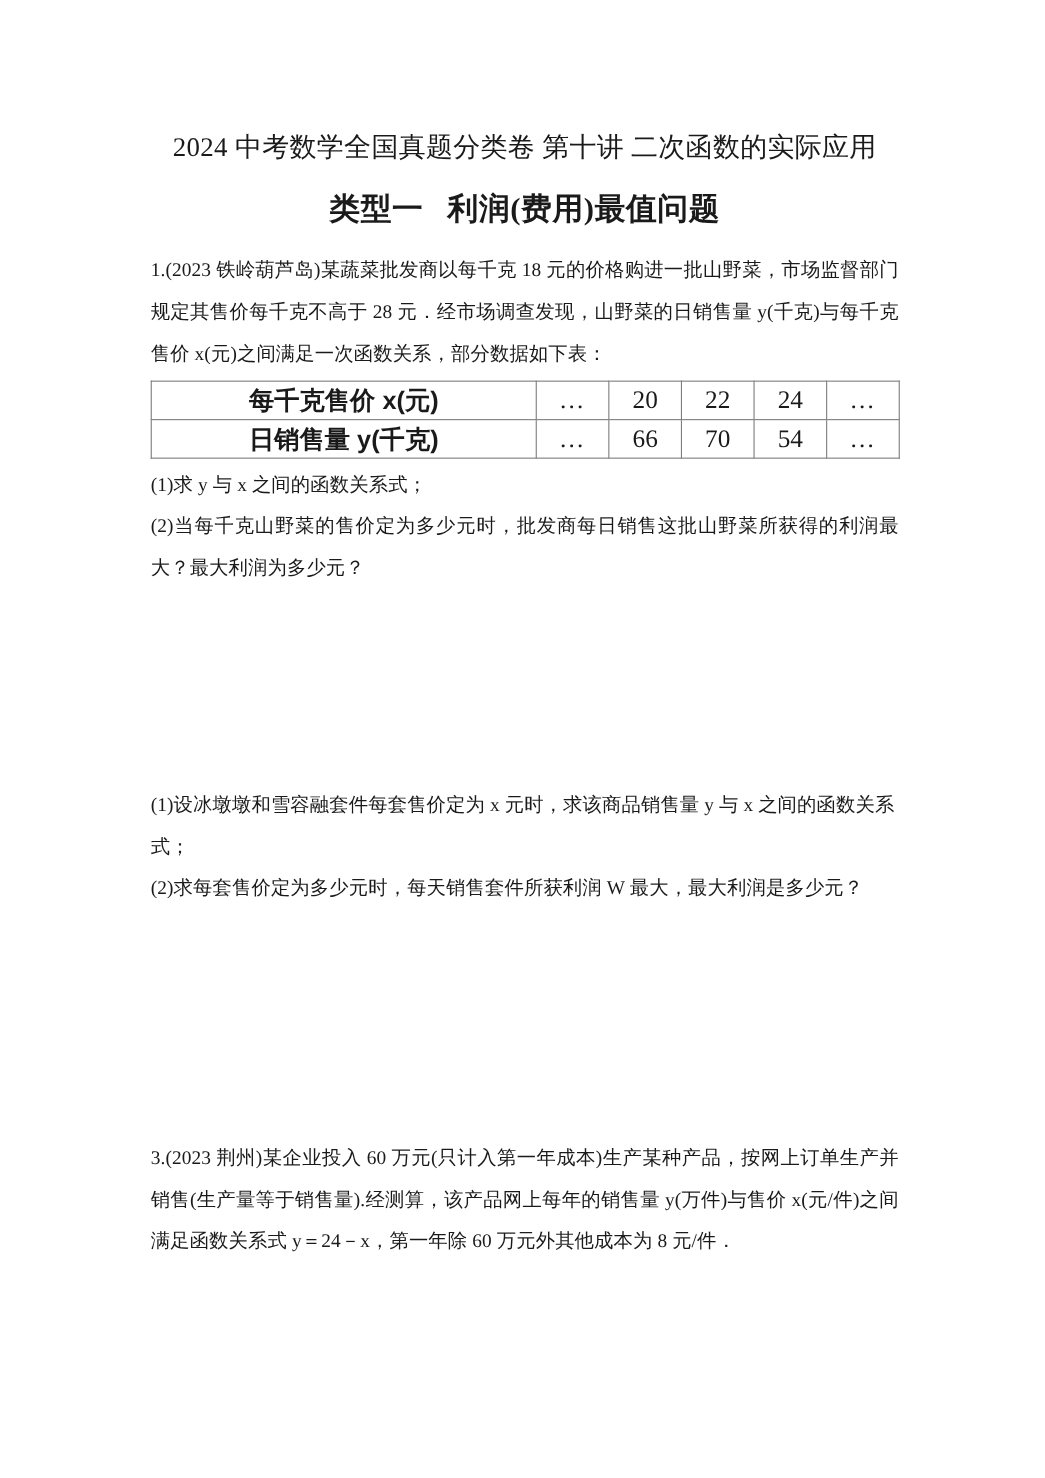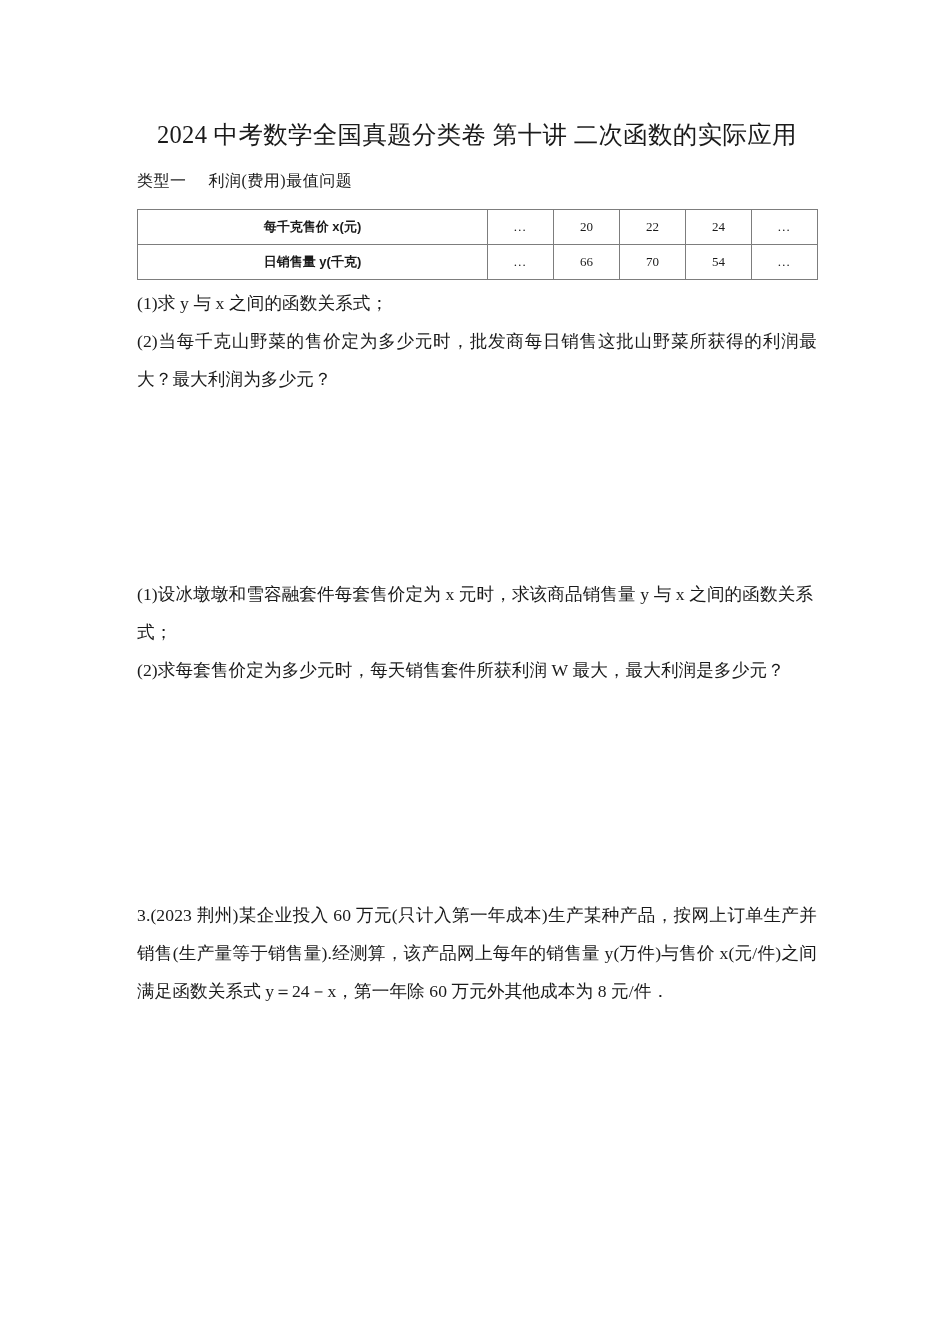--- a/index.html
+++ b/index.html
@@ -28,23 +28,23 @@
   .doc-title {
     font-size: 24.5px;
     font-weight: normal;
     letter-spacing: 0.3px;
     margin-top: 118px;
     margin-left: 20px;
     line-height: 1.35;
     white-space: nowrap;
   }
   .section-title {
-    font-size: 16px;
-    font-weight: normal;
-    text-align: left;
+    font-size: 28px;
+    font-weight: bold;
+    text-align: center;
     margin-top: 20px;
     letter-spacing: 0.5px;
   }
   .section-title .gap { display: inline-block; width: 22px; }
 
   .problem { margin-top: 17px; }
   .para {
     font-size: 17.6px;
     line-height: 38px;
     text-align: justify;
@@ -58,21 +58,21 @@
     border-collapse: collapse;
     margin-top: 6px;
     margin-bottom: 4px;
     table-layout: fixed;
   }
   table.data-table td {
     border: 1.3px solid #7d7d7d;
     height: 35px;
     text-align: center;
     vertical-align: middle;
-    font-size: 13px;
+    font-size: 23px;
     padding: 0;
   }
   td.label-cell { width: 350px; font-weight: bold; font-family: "Liberation Sans", sans-serif; font-size: 16.4px; }
   td.dots-cell { width: 66px; }
   td.val-cell { width: 66px; }
   .ell { letter-spacing: 1.5px; }
 
   .spacer-1 { height: 160px; }
   .spacer-2 { height: 190px; }
 </style>
@@ -82,20 +82,21 @@
 <div class="page">
   <div class="content">
 
     <div class="doc-title">2024 中考数学全国真题分类卷  第十讲  二次函数的实际应用</div>
 
     <div class="section-title">
       <span>类型一</span><span class="gap"></span><span>利润(费用)最值问题</span>
     </div>
 
     <div class="problem">
+      <div class="para">1.(2023 铁岭葫芦岛)某蔬菜批发商以每千克 18 元的价格购进一批山野菜，市场监督部门规定其售价每千克不高于 28 元．经市场调查发现，山野菜的日销售量 y(千克)与每千克售价 x(元)之间满足一次函数关系，部分数据如下表：</div>
 
       <table class="data-table">
         <tbody>
             <tr>
           <td class="label-cell">每千克售价 x(元)</td>
           <td class="dots-cell ell">…</td>
           <td class="val-cell">20</td>
           <td class="val-cell">22</td>
           <td class="val-cell">24</td>
           <td class="dots-cell ell">…</td>

